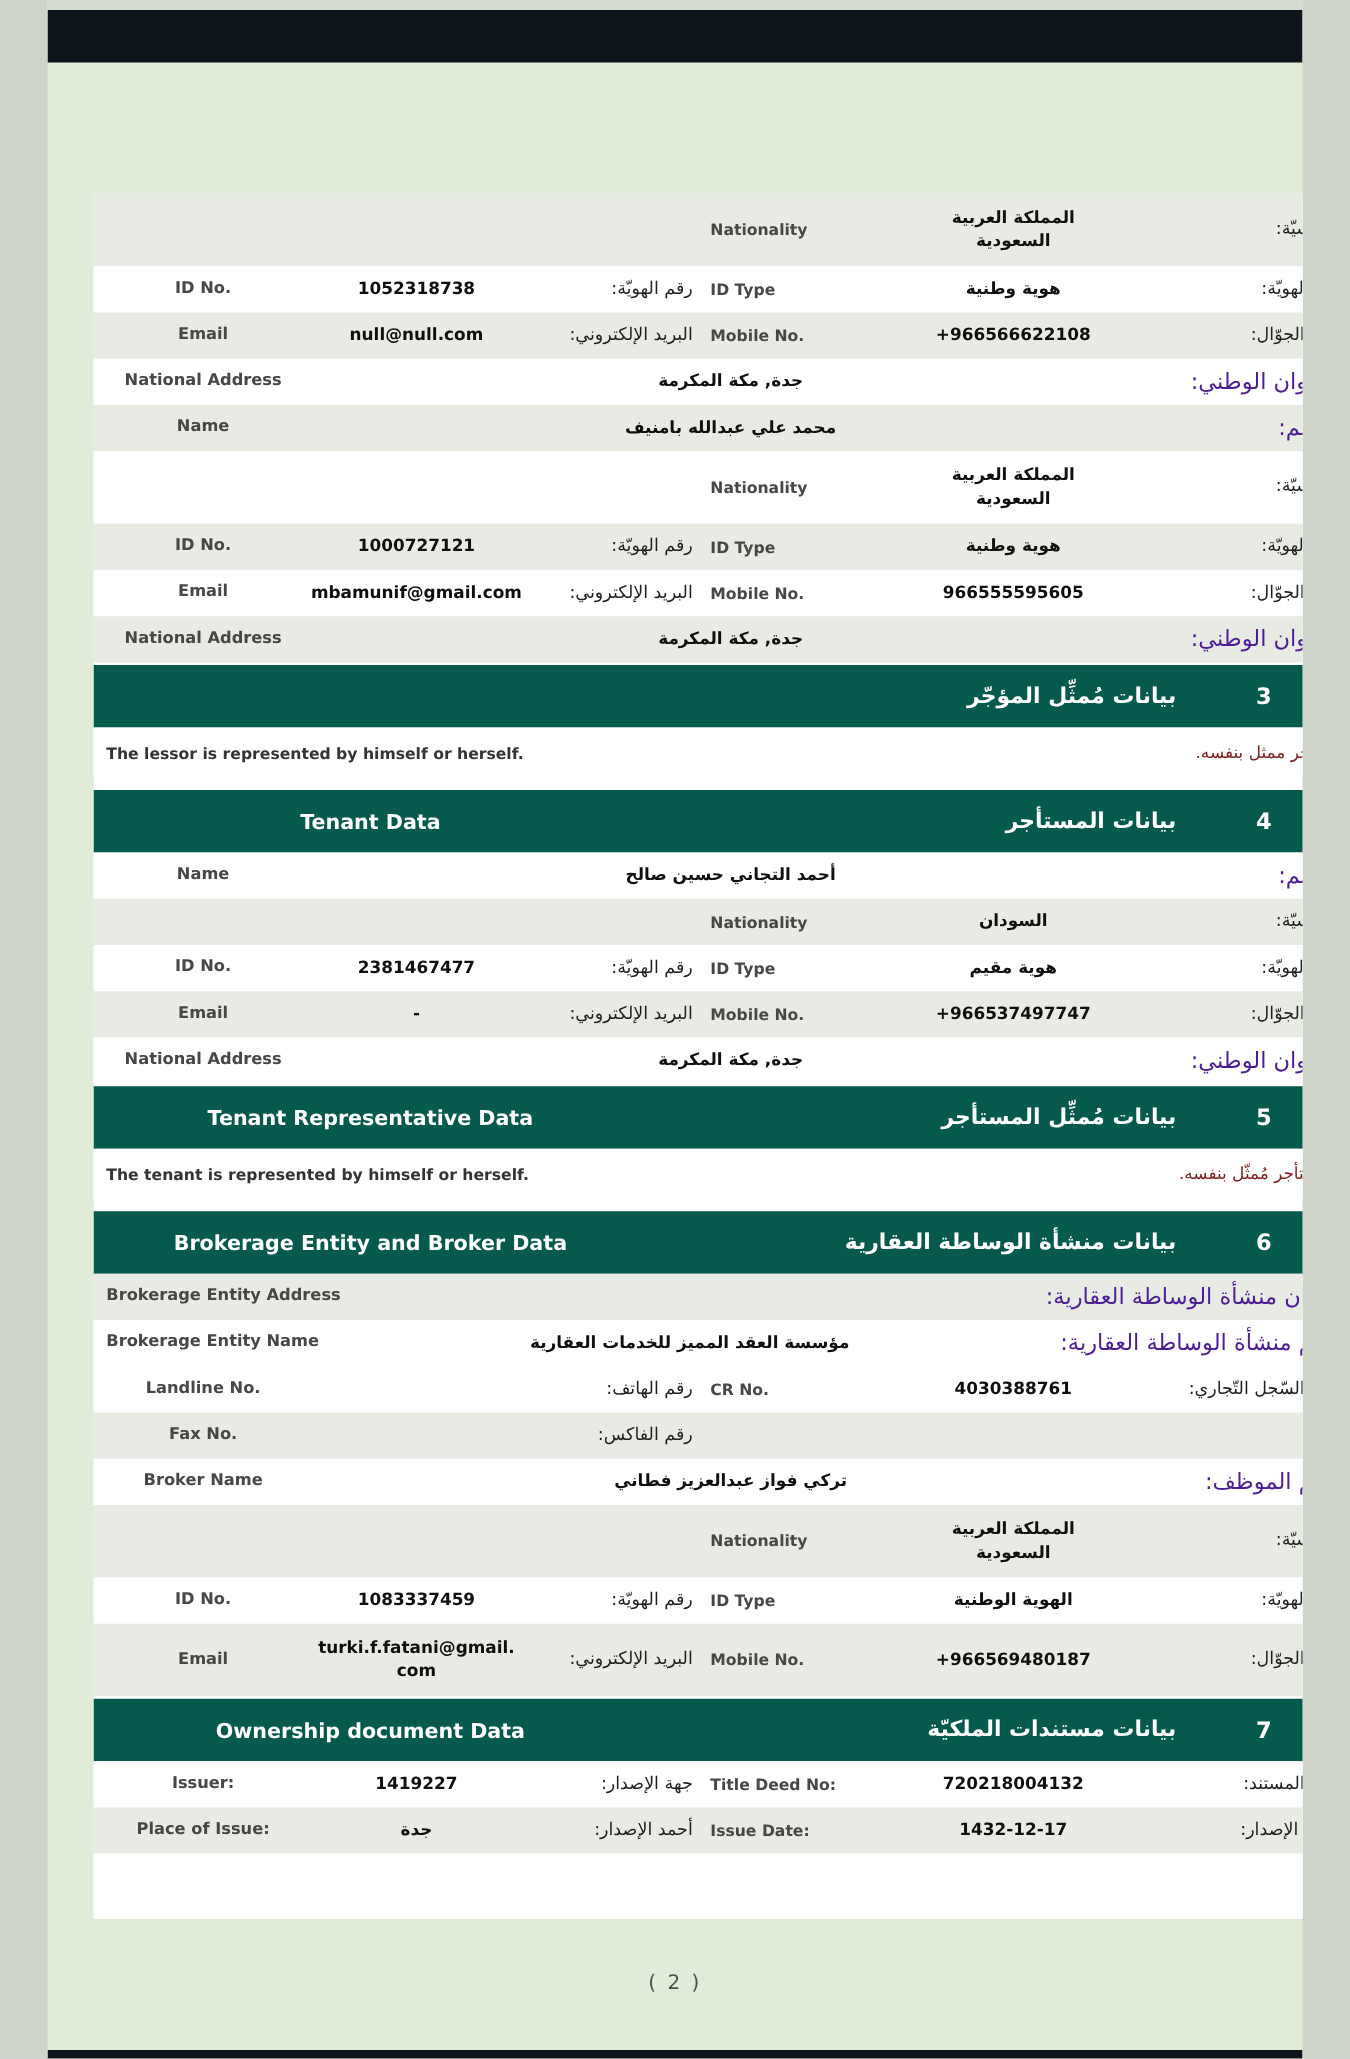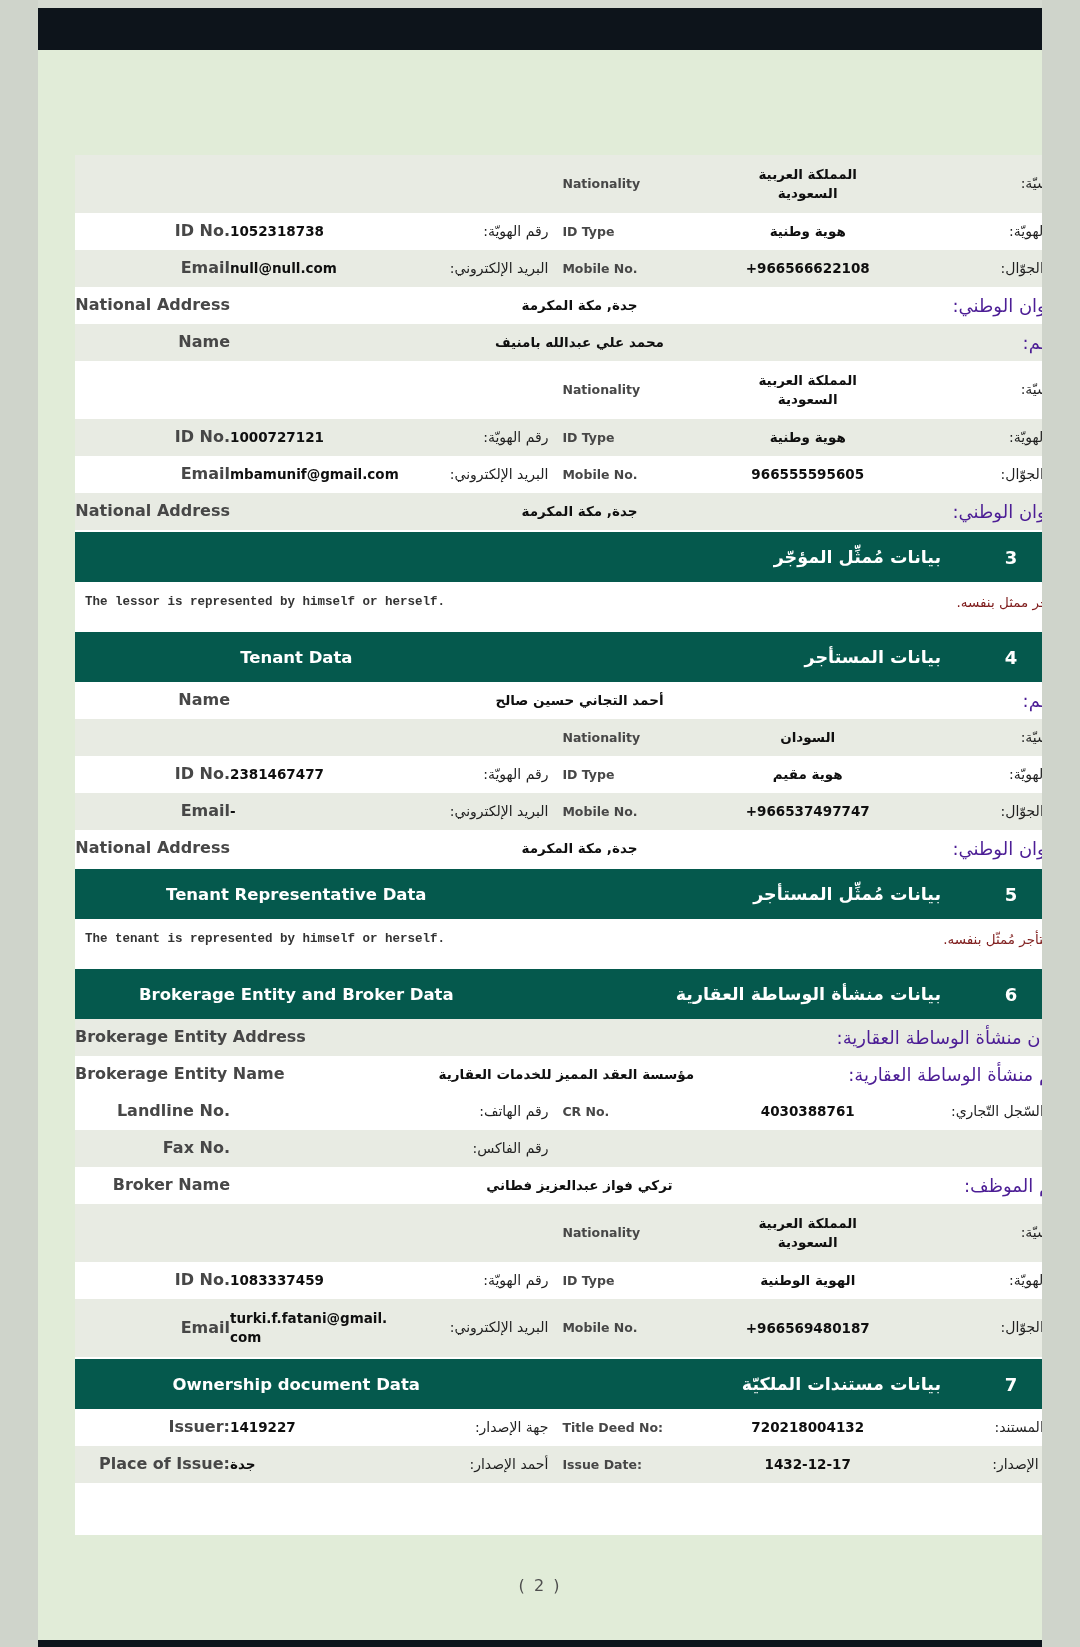--- a/index.html
+++ b/index.html
@@ -5,36 +5,36 @@
   html,body{margin:0;padding:0;background:#cfd4cb;}
   .page{position:relative;width:1004px;height:1647px;background:#e1ecd8;
         font-family:"DejaVu Sans",sans-serif;overflow:hidden;margin:0 auto;}
   .top-strip{position:absolute;top:0;left:0;right:0;height:8px;background:#d5dad1;}
   .top-bar{position:absolute;top:8px;left:0;right:0;height:42px;background:#0d141b;}
   .bottom-bar{position:absolute;bottom:0;left:0;right:0;height:7px;background:#0d141b;}
   .content{position:absolute;top:155px;left:37px;width:1006px;background:#ffffff;}
   .row{display:flex;align-items:center;min-height:37px;background:#fff;line-height:1.4;}
   .row.shaded{background:#e8ebe3;}
   .row.tall{min-height:58px;}
-  .en1{flex:0 0 155px;font-weight:bold;font-size:16px;color:#474747;text-align:right;white-space:nowrap;}
-  .v1{flex:1 1 0;font-weight:bold;font-size:13.5px;color:#0f0f0f;}
+  .en1{flex:0 0 155px;padding-left:10px;font-weight:bold;font-size:13px;color:#474747;text-align:center;white-space:nowrap;}
+  .v1{flex:1 1 0;text-align:center;font-weight:bold;font-size:13.5px;color:#0f0f0f;}
   .ar1{flex:0 0 128px;text-align:right;font-size:14px;color:#1f1f1f;white-space:nowrap;direction:rtl;}
   .en2{flex:0 0 112px;padding-left:14px;font-weight:bold;font-size:12.5px;color:#474747;text-align:left;white-space:nowrap;}
   .v2{flex:1.4 1 0;text-align:center;font-weight:bold;font-size:13.5px;color:#0f0f0f;}
   .ar2{flex:0 0 130px;text-align:right;padding-right:10px;font-size:14px;color:#1f1f1f;white-space:nowrap;direction:rtl;}
   .vfull{flex:1 1 0;text-align:center;font-weight:bold;font-size:13.5px;color:#0f0f0f;}
   .arfull{flex:0 0 142px;text-align:right;padding-right:10px;font-size:18px;color:#4c1d95;white-space:nowrap;direction:rtl;}
   .row.wrap-v2 .v2 bdi{display:inline-block;max-width:112px;}
   .row.wrap-v1 .v1 bdi{display:inline-block;max-width:160px;word-break:break-all;}
   .sec-header{display:flex;align-items:center;height:50px;background:#05594d;color:#fff;margin-top:2px;}
   .hdr-en{flex:0 0 44%;text-align:center;font-weight:bold;font-size:16.5px;}
   .hdr-ar{flex:1 1 0;text-align:right;font-weight:bold;font-size:17.5px;direction:rtl;}
   .hdr-num{flex:0 0 140px;text-align:center;font-weight:bold;font-size:18px;}
   .note-row{display:flex;align-items:center;height:40px;margin-bottom:10px;background:#fff;}
-  .note-en{flex:1 1 0;padding-left:10px;font-weight:bold;font-size:12.5px;color:#333;font-family:Liberation Mono, monospace;}
+  .note-en{flex:1 1 0;padding-left:10px;font-weight:bold;font-size:12.5px;color:#333;}
   .note-ar{padding-right:10px;font-size:13.5px;color:#7f1d1d;direction:rtl;}
   .empty-row{height:52px;background:#fff;}
   .footer{position:absolute;bottom:52px;left:0;right:0;text-align:center;
           font-size:16px;color:#4f4f4f;letter-spacing:2px;}
 </style>
 </head>
 <body>
 
 <div class="page">
   <div class="top-strip"></div>

